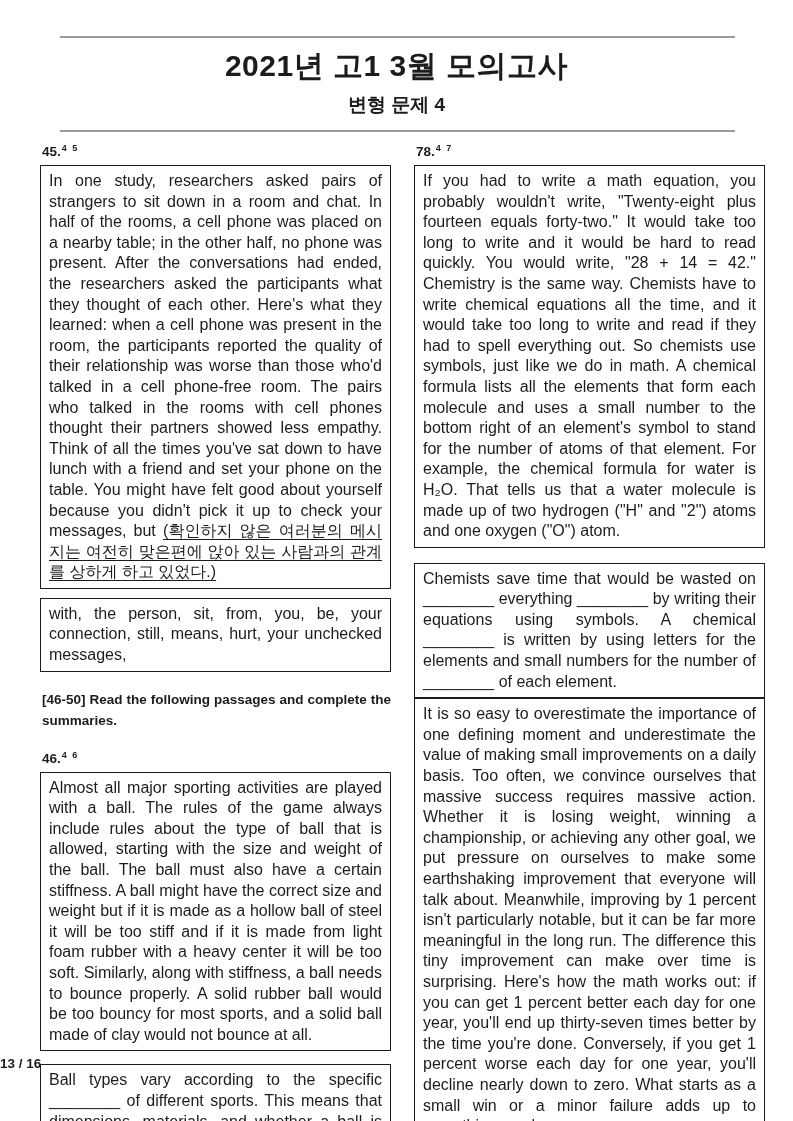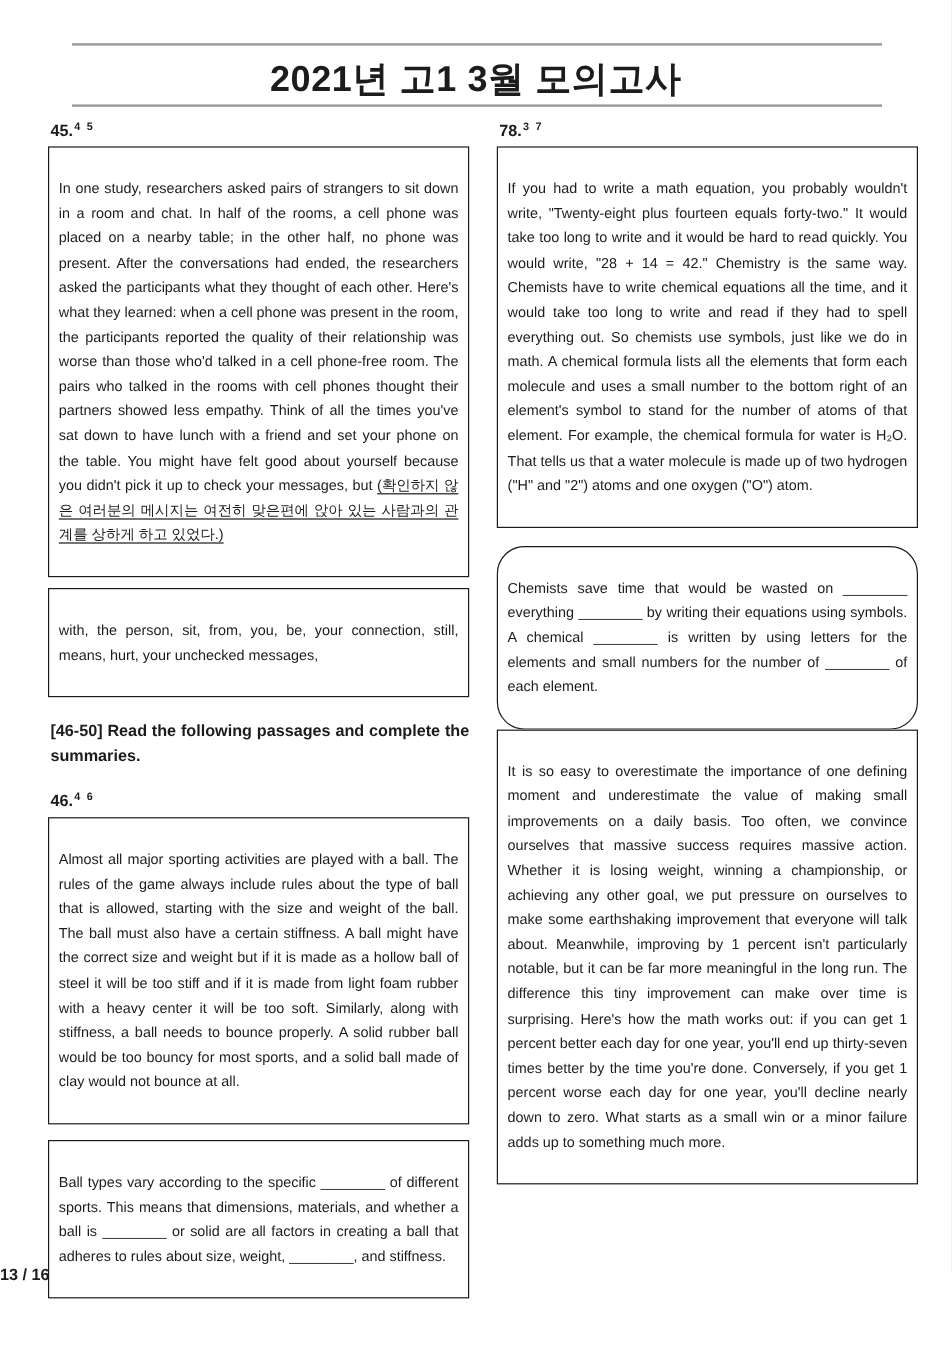--- a/index.html
+++ b/index.html
@@ -46,61 +46,62 @@
   .q-sup {
     font-size: 9px;
     font-weight: bold;
     position: relative;
     top: -5px;
     margin-left: 1px;
     letter-spacing: 1.5px;
   }
   .box {
     border: 1px solid #1c1c1c;
-    padding: 24px 8px;
-    font-size: 12px;
+    padding: 5px 8px;
+    font-size: 16px;
     line-height: 20.6px;
     text-align: justify;
     background: #ffffff;
   }
   .underlined {
     text-decoration: underline;
     text-underline-offset: 3px;
   }
   .word-bank { margin-top: 9px; }
   .section-heading {
     font-size: 13.5px;
     font-weight: bold;
     line-height: 21px;
     margin: 17px 0 20px 2px;
     text-align: justify;
   }
   .q46-label { margin-top: 0; }
   .summary-box { margin-top: 13px; }
-  .summary-box-47 { margin-top: 15px; border-radius: 23px; }
+  .summary-box-47 { margin-top: 15px; }
   .q48-label { margin-top: 34px; }
   .page-footer {
     position: absolute;
     top: 1054px;
     left: 0;
     width: 100%;
   }
   .page-number {
     font-size: 13.5px;
     font-weight: bold;
   }
 </style>
 </head>
 <body>
 
 <div class="page">
 
   <header>
     <div class="rule top-rule"></div>
     <h1 class="exam-title">2021년 고1 3월 모의고사</h1>
+    <h2 class="exam-subtitle">변형 문제 4</h2>
     <div class="rule bottom-rule"></div>
   </header>
 
   <main class="columns">
 
     <section class="col">
 
       <div class="q-label"><span>45.</span><span class="q-sup">4 5</span></div>
 
       <div class="box"><span>In one study, researchers asked pairs of strangers to sit down in a room and chat. In half of the rooms, a cell phone was placed on a nearby table; in the other half, no phone was present. After the conversations had ended, the researchers asked the participants what they thought of each other. Here's what they learned: when a cell phone was present in the room, the participants reported the quality of their relationship was worse than those who'd talked in a cell phone-free room. The pairs who talked in the rooms with cell phones thought their partners showed less empathy. Think of all the times you've sat down to have lunch with a friend and set your phone on the table. You might have felt good about yourself because you didn't pick it up to check your messages, but</span>
@@ -113,21 +114,21 @@
       <div class="q-label q46-label"><span>46.</span><span class="q-sup">4 6</span></div>
 
       <div class="box"><span>Almost all major sporting activities are played with a ball. The rules of the game always include rules about the type of ball that is allowed, starting with the size and weight of the ball. The ball must also have a certain stiffness. A ball might have the correct size and weight but if it is made as a hollow ball of steel it will be too stiff and if it is made from light foam rubber with a heavy center it will be too soft. Similarly, along with stiffness, a ball needs to bounce properly. A solid rubber ball would be too bouncy for most sports, and a solid ball made of clay would not bounce at all.</span></div>
 
       <div class="box summary-box"><span>Ball types vary according to the specific ________ of different sports. This means that dimensions, materials, and whether a ball is ________ or solid are all factors in creating a ball that adheres to rules about size, weight, ________, and stiffness.</span></div>
 
     </section>
 
     <section class="col">
 
-      <div class="q-label"><span>78.</span><span class="q-sup">3 7</span></div>
+      <div class="q-label"><span>78.</span><span class="q-sup">4 7</span></div>
 
       <div class="box"><span>If you had to write a math equation, you probably wouldn't write, "Twenty-eight plus fourteen equals forty-two." It would take too long to write and it would be hard to read quickly. You would write, "28 + 14 = 42." Chemistry is the same way. Chemists have to write chemical equations all the time, and it would take too long to write and read if they had to spell everything out. So chemists use symbols, just like we do in math. A chemical formula lists all the elements that form each molecule and uses a small number to the bottom right of an element's symbol to stand for the number of atoms of that element. For example, the chemical formula for water is H₂O. That tells us that a water molecule is made up of two hydrogen ("H" and "2") atoms and one oxygen ("O") atom.</span></div>
 
       <div class="box summary-box summary-box-47"><span>Chemists save time that would be wasted on ________ everything ________ by writing their equations using symbols. A chemical ________ is written by using letters for the elements and small numbers for the number of ________ of each element.</span></div>
 
 
       <div class="box"><span>It is so easy to overestimate the importance of one defining moment and underestimate the value of making small improvements on a daily basis. Too often, we convince ourselves that massive success requires massive action. Whether it is losing weight, winning a championship, or achieving any other goal, we put pressure on ourselves to make some earthshaking improvement that everyone will talk about. Meanwhile, improving by 1 percent isn't particularly notable, but it can be far more meaningful in the long run. The difference this tiny improvement can make over time is surprising. Here's how the math works out: if you can get 1 percent better each day for one year, you'll end up thirty-seven times better by the time you're done. Conversely, if you get 1 percent worse each day for one year, you'll decline nearly down to zero. What starts as a small win or a minor failure adds up to something much more.</span></div>
 
     </section>
 

